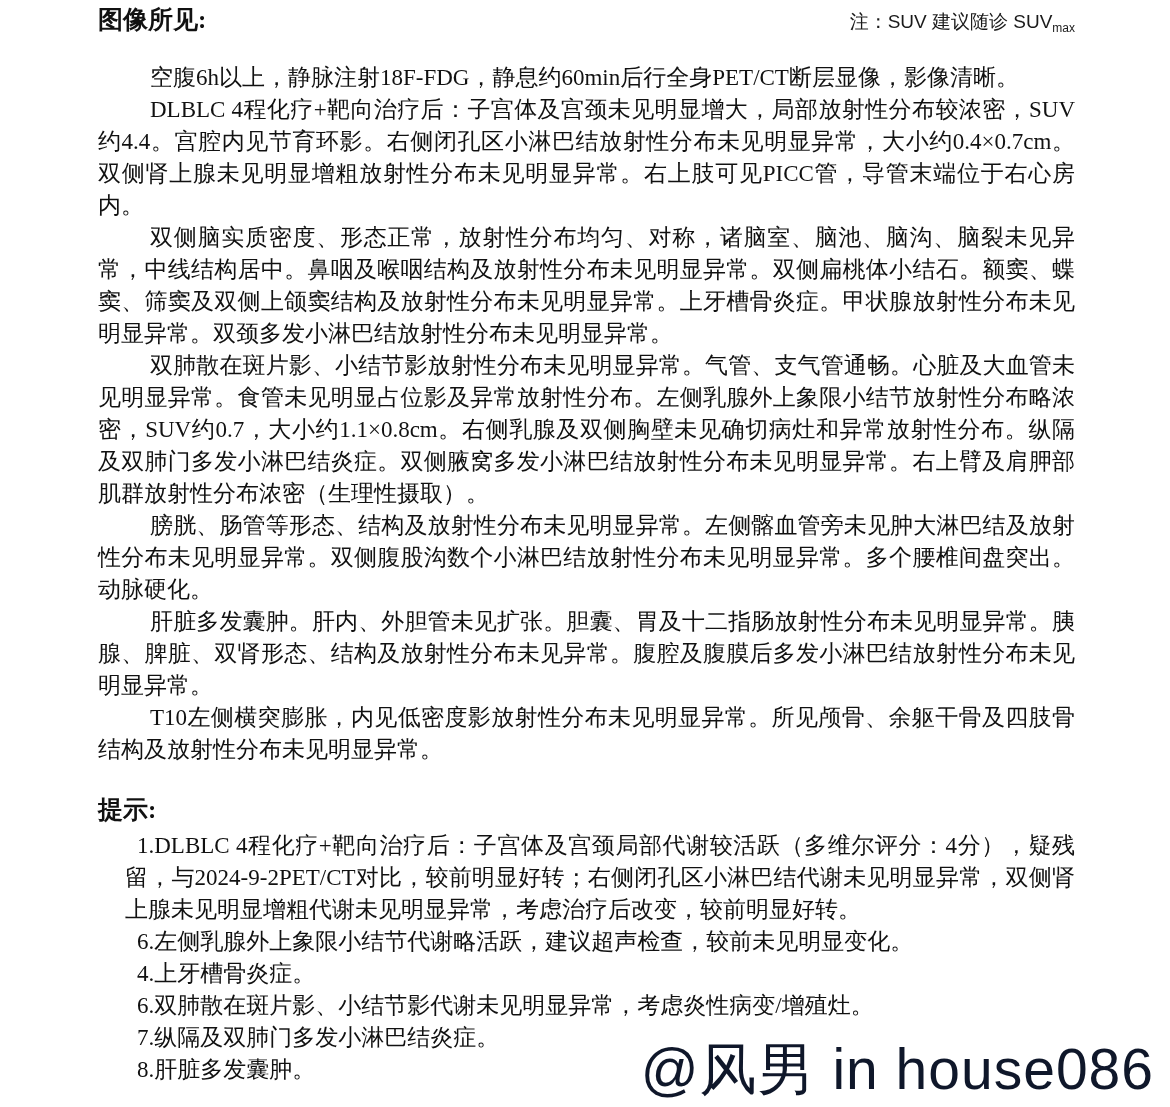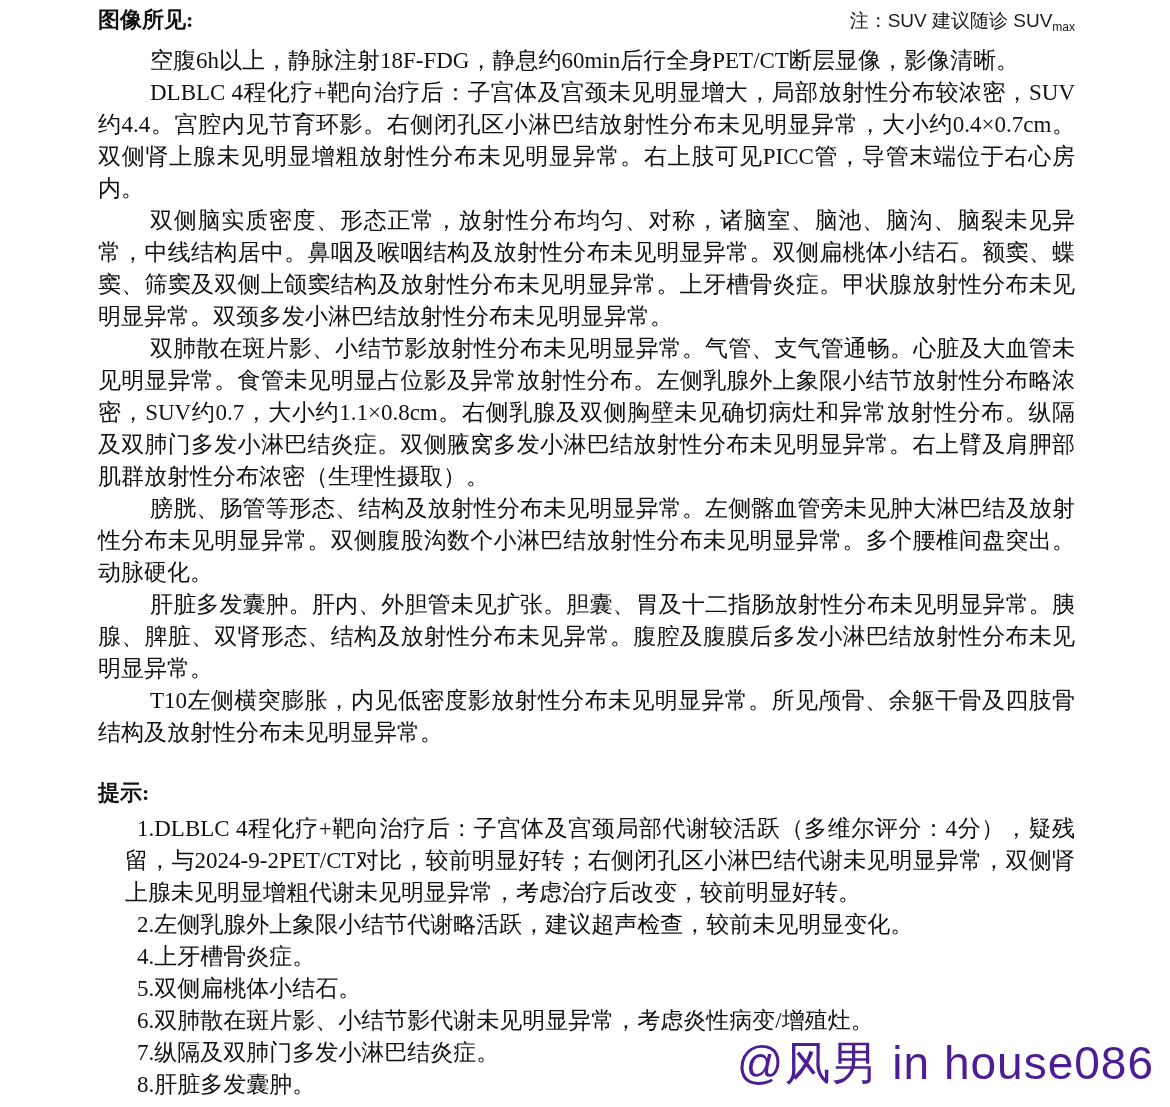--- a/index.html
+++ b/index.html
@@ -22,37 +22,37 @@
     padding: 4px 95px 0 98px;
     background: #ffffff;
   }
   .header-row {
     display: flex;
     justify-content: space-between;
     align-items: baseline;
     line-height: 32px;
   }
   .sec-title {
-    font-size: 22px;
+    font-size: 25px;
     font-weight: bold;
     margin: 0;
     line-height: 32px;
   }
   .suv-note {
     font-family: "Liberation Sans", "DejaVu Sans", sans-serif;
     font-size: 19px;
     color: #1a1a1a;
     white-space: nowrap;
   }
   .suv-note .sub {
     font-size: 12px;
     vertical-align: -4px;
   }
   .findings-body {
-    margin-top: 2px;
+    margin-top: 18px;
     font-size: 23px;
     line-height: 32px;
     text-align: justify;
   }
   .findings-body p {
     margin: 0;
     text-indent: 52px;
   }
   .impression-title {
     margin-top: 28px;
@@ -66,23 +66,23 @@
   }
   .impression-list p {
     margin: 0;
     text-indent: 12px;
   }
   .watermark {
     position: absolute;
     right: 16px;
     top: 1038px;
     font-family: "Liberation Sans", "DejaVu Sans", sans-serif;
-    font-size: 46px;
+    font-size: 57px;
     line-height: 1.1;
-    color: #4c1d95;
+    color: #0f172a;
     white-space: nowrap;
     letter-spacing: 1px;
     pointer-events: none;
   }
 </style>
 </head>
 <body>
 
 <div class="page">
 
@@ -98,23 +98,22 @@
     <p>双肺散在斑片影、小结节影放射性分布未见明显异常。气管、支气管通畅。心脏及大血管未见明显异常。食管未见明显占位影及异常放射性分布。左侧乳腺外上象限小结节放射性分布略浓密，SUV约0.7，大小约1.1×0.8cm。右侧乳腺及双侧胸壁未见确切病灶和异常放射性分布。纵隔及双肺门多发小淋巴结炎症。双侧腋窝多发小淋巴结放射性分布未见明显异常。右上臂及肩胛部肌群放射性分布浓密（生理性摄取）。</p>
     <p>膀胱、肠管等形态、结构及放射性分布未见明显异常。左侧髂血管旁未见肿大淋巴结及放射性分布未见明显异常。双侧腹股沟数个小淋巴结放射性分布未见明显异常。多个腰椎间盘突出。动脉硬化。</p>
     <p>肝脏多发囊肿。肝内、外胆管未见扩张。胆囊、胃及十二指肠放射性分布未见明显异常。胰腺、脾脏、双肾形态、结构及放射性分布未见异常。腹腔及腹膜后多发小淋巴结放射性分布未见明显异常。</p>
     <p>T10左侧横突膨胀，内见低密度影放射性分布未见明显异常。所见颅骨、余躯干骨及四肢骨结构及放射性分布未见明显异常。</p>
   </div>
 
   <h2 class="sec-title impression-title">提示:</h2>
 
   <div class="impression-list">
     <p>1.DLBLC 4程化疗+靶向治疗后：子宫体及宫颈局部代谢较活跃（多维尔评分：4分），疑残留，与2024-9-2PET/CT对比，较前明显好转；右侧闭孔区小淋巴结代谢未见明显异常，双侧肾上腺未见明显增粗代谢未见明显异常，考虑治疗后改变，较前明显好转。</p>
-    <p>2.左侧乳腺外上象限小结节代谢略活跃，建议超声检查，较前未见明显变化。</p>
+    <p>6.左侧乳腺外上象限小结节代谢略活跃，建议超声检查，较前未见明显变化。</p>
     <p>4.上牙槽骨炎症。</p>
-    <p>5.双侧扁桃体小结石。</p>
     <p>6.双肺散在斑片影、小结节影代谢未见明显异常，考虑炎性病变/增殖灶。</p>
     <p>7.纵隔及双肺门多发小淋巴结炎症。</p>
     <p>8.肝脏多发囊肿。</p>
 
   </div>
 
   <div class="watermark">@风男 in house086</div>
 
 </div>
 

